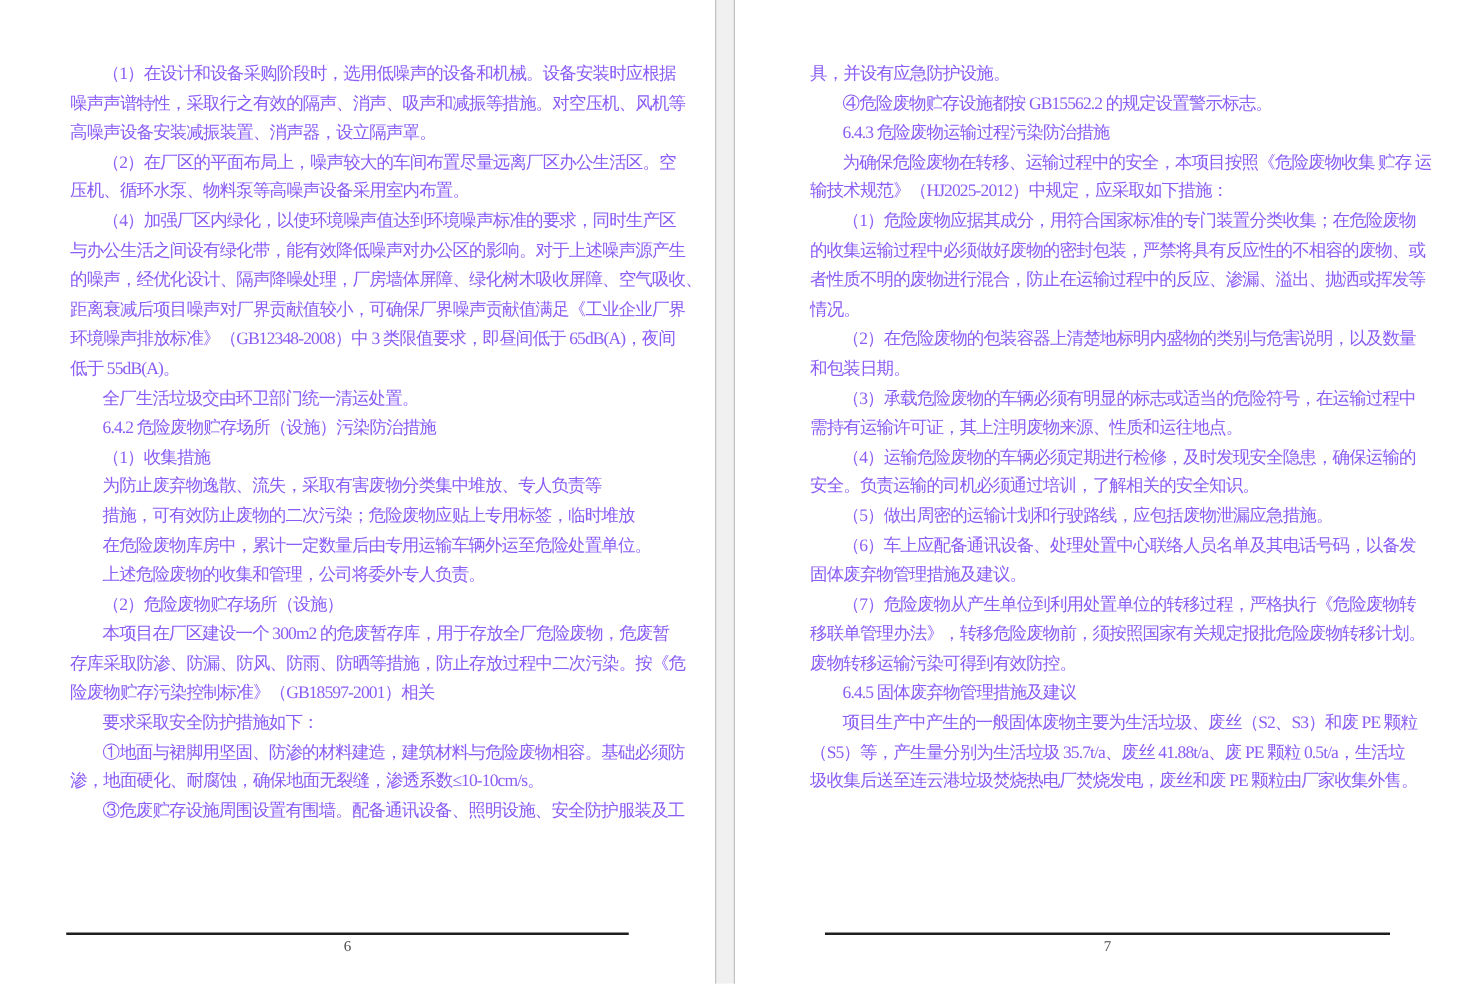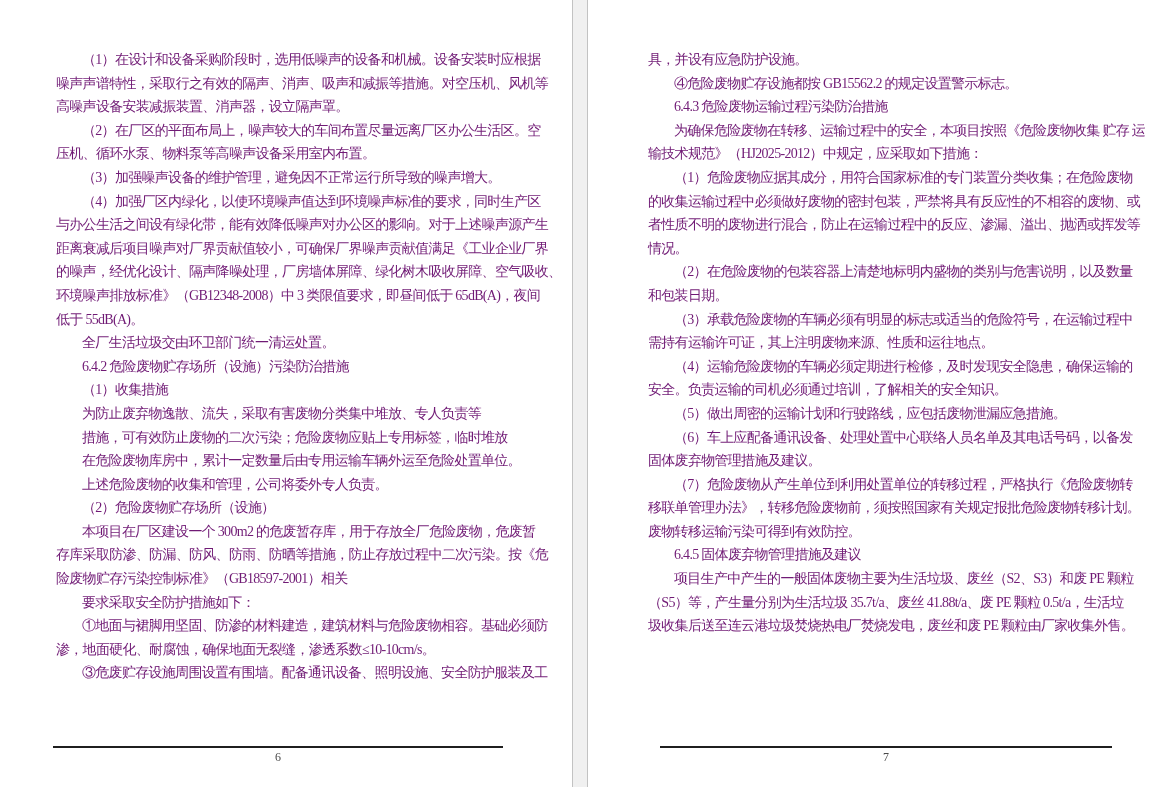--- a/index.html
+++ b/index.html
@@ -15,21 +15,21 @@
   .page-gap{
     position:absolute;top:0;left:572px;width:14px;height:787px;
     background:#f0f0f0;border-left:1px solid #c2c2c2;border-right:1px solid #c2c2c2;
     box-sizing:content-box;
   }
   .textcol{position:absolute;top:48px;width:500px;}
   #page-left .textcol{left:56px;}
   #page-right .textcol{left:60px;}
   .line{
     height:23.6px;line-height:23.6px;font-size:14px;
-    letter-spacing:-0.7px;white-space:nowrap;color:#701a75;
+    letter-spacing:-0.7px;white-space:nowrap;color:#8b5cf6;
   }
   .line.indent{padding-left:26px;}
   .footer-rule{position:absolute;top:746px;height:0;border-top:2px solid #1f1f1f;}
   #page-left .footer-rule{left:53px;width:450px;}
   #page-right .footer-rule{left:72px;width:452px;}
   .page-num{
     position:absolute;top:750px;text-align:center;
     font-size:12px;letter-spacing:0;color:#4a4a4a;
   }
   #page-left .page-num{left:53px;width:450px;}
@@ -40,25 +40,24 @@
 
 <div class="canvas">
 
   <div class="page" id="page-left">
     <div class="textcol">
         <div class="line indent">（1）在设计和设备采购阶段时，选用低噪声的设备和机械。设备安装时应根据</div>
         <div class="line">噪声声谱特性，采取行之有效的隔声、消声、吸声和减振等措施。对空压机、风机等</div>
         <div class="line">高噪声设备安装减振装置、消声器，设立隔声罩。</div>
         <div class="line indent">（2）在厂区的平面布局上，噪声较大的车间布置尽量远离厂区办公生活区。空</div>
         <div class="line">压机、循环水泵、物料泵等高噪声设备采用室内布置。</div>
-        <div class="line indent">（3）加强噪声设备的维护管理，避免因不正常运行所导致的噪声增大。</div>
         <div class="line indent">（4）加强厂区内绿化，以使环境噪声值达到环境噪声标准的要求，同时生产区</div>
         <div class="line">与办公生活之间设有绿化带，能有效降低噪声对办公区的影响。对于上述噪声源产生</div>
+        <div class="line">的噪声，经优化设计、隔声降噪处理，厂房墙体屏障、绿化树木吸收屏障、空气吸收、</div>
         <div class="line">距离衰减后项目噪声对厂界贡献值较小，可确保厂界噪声贡献值满足《工业企业厂界</div>
-        <div class="line">的噪声，经优化设计、隔声降噪处理，厂房墙体屏障、绿化树木吸收屏障、空气吸收、</div>
         <div class="line">环境噪声排放标准》（GB12348-2008）中 3 类限值要求，即昼间低于 65dB(A)，夜间</div>
         <div class="line">低于 55dB(A)。</div>
         <div class="line indent">全厂生活垃圾交由环卫部门统一清运处置。</div>
         <div class="line indent">6.4.2 危险废物贮存场所（设施）污染防治措施</div>
         <div class="line indent">（1）收集措施</div>
         <div class="line indent">为防止废弃物逸散、流失，采取有害废物分类集中堆放、专人负责等</div>
         <div class="line indent">措施，可有效防止废物的二次污染；危险废物应贴上专用标签，临时堆放</div>
         <div class="line indent">在危险废物库房中，累计一定数量后由专用运输车辆外运至危险处置单位。</div>
         <div class="line indent">上述危险废物的收集和管理，公司将委外专人负责。</div>
         <div class="line indent">（2）危险废物贮存场所（设施）</div>

